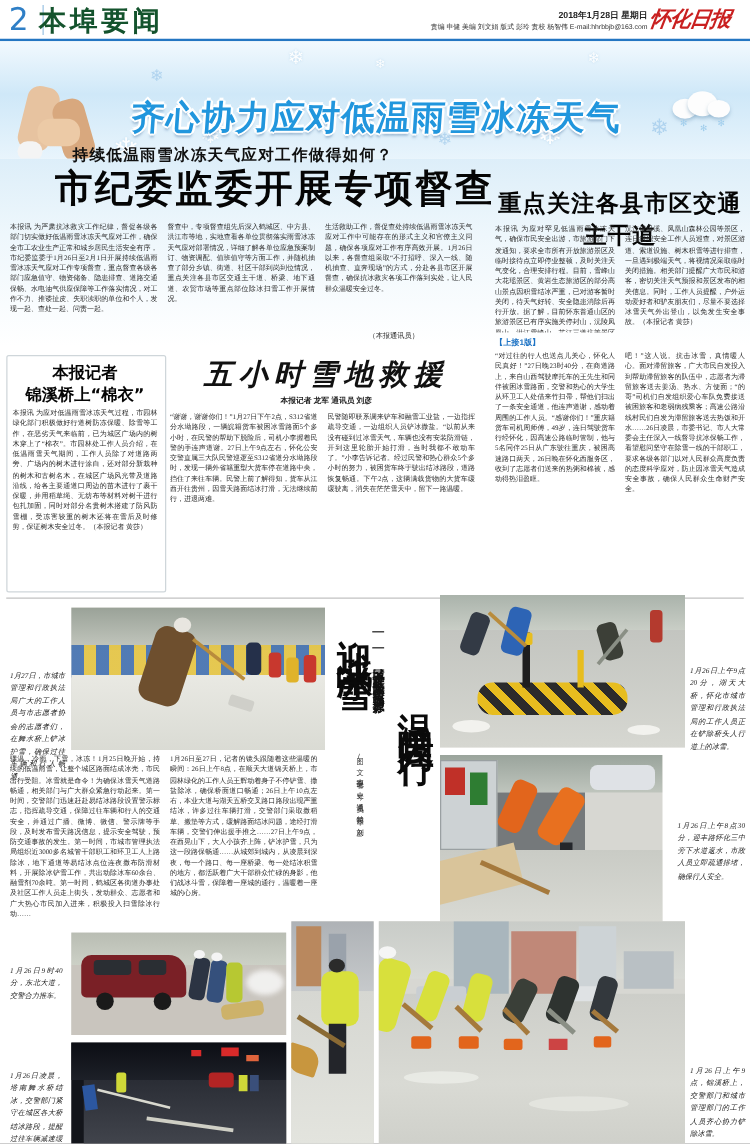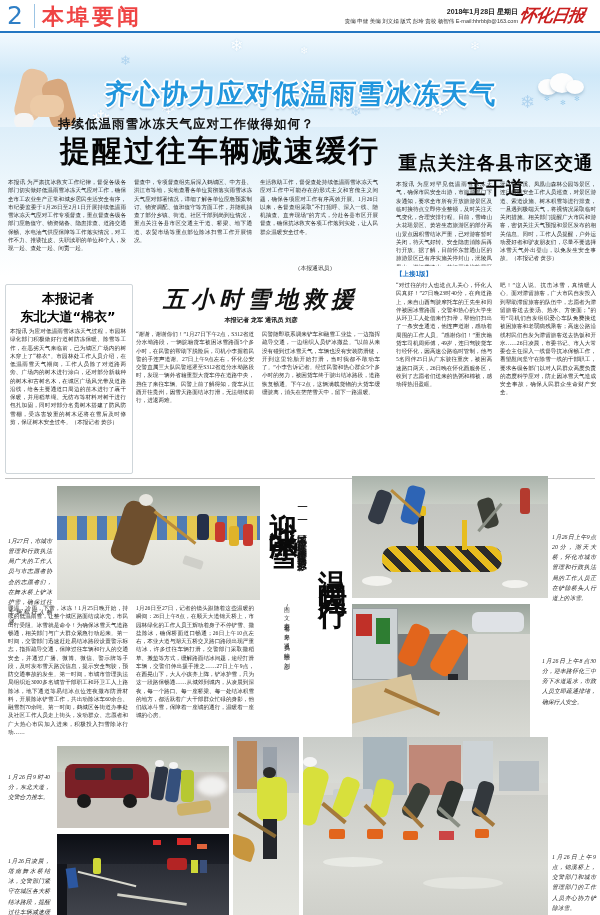--- a/index.html
+++ b/index.html
@@ -2,21 +2,21 @@
 <html><head>
 <meta charset="utf-8">
 <style>
   html,body{margin:0;padding:0;background:#888;}
   #page{position:relative;width:600px;height:915px;background:#ffffff;overflow:hidden;
         font-family:"Liberation Sans",sans-serif;}
   
   #hdr{position:absolute;left:0;top:0;width:600px;height:31px;background:#fff;}
   #pagenum{position:absolute;left:7px;top:1px;font-size:25px;color:#2f7fc6;font-family:"DejaVu Sans",sans-serif;}
   #hdr-div{position:absolute;left:34px;top:4px;width:1px;height:24px;background:#9cc4e4;}
-  #section-title{position:absolute;left:42px;top:2px;font-size:22px;font-weight:bold;color:#ef4444;letter-spacing:3px;}
+  #section-title{position:absolute;left:31px;top:2px;font-size:22px;font-weight:bold;color:#14532d;letter-spacing:3px;}
   #hdr-date{position:absolute;right:82px;top:7px;font-size:7px;font-weight:bold;color:#222;}
   #hdr-credits{position:absolute;right:82px;top:18px;font-size:5.5px;color:#333;white-space:nowrap;}
   #masthead{position:absolute;right:2px;top:4px;width:78px;font-size:17px;font-weight:bold;font-style:italic;
             color:#c92020;transform:skewX(-8deg);letter-spacing:-1px;font-family:"DejaVu Serif",serif;}
   #hdr-rule{position:absolute;left:0;top:31px;width:600px;height:2px;background:#2476c2;}
   
   #banner{position:absolute;left:0;top:33px;width:600px;height:94px;
           background:linear-gradient(180deg,#f2f9fe 0%,#cfe8f8 45%,#e8f4fc 100%);overflow:hidden;}
   #bg-fade{position:absolute;left:0;top:127px;width:600px;height:150px;
            background:linear-gradient(180deg,#ddeef9 0%,#eef7fc 40%,#ffffff 100%);}
@@ -105,35 +105,35 @@
       <div class="puff" style="left:16px;top:2px;width:24px;height:20px;"></div>
       <div class="puff" style="left:32px;top:9px;width:18px;height:14px;"></div>
       <span class="snowdot" style="left:10px;top:24px">✻</span>
       <span class="snowdot" style="left:26px;top:28px">✻</span>
       <span class="snowdot" style="left:40px;top:24px">✻</span>
     </div>
   </div>
   <div id="bg-fade"></div>
 
   <div id="kicker">持续低温雨雪冰冻天气应对工作做得如何？</div>
-  <div id="headline1">提醒过往车辆减速缓行</div>
+  <div id="headline1">市纪委监委开展专项督查</div>
   <div class="col tiny" style="left:8px;top:178px;width:118px;height:100px">本报讯 为严肃抗冰救灾工作纪律，督促各级各部门切实做好低温雨雪冰冻天气应对工作，确保全市工农业生产正常和城乡居民生活安全有序，市纪委监委于1月26日至2月1日开展持续低温雨雪冰冻天气应对工作专项督查，重点督查各级各部门应急值守、物资储备、隐患排查、道路交通保畅、水电油气供应保障等工作落实情况，对工作不力、推诿扯皮、失职渎职的单位和个人，发现一起、查处一起、问责一起。</div>
   <div class="col tiny" style="left:134px;top:178px;width:118px;height:100px">督查中，专项督查组先后深入鹤城区、中方县、洪江市等地，实地查看各单位贯彻落实雨雪冰冻天气应对部署情况，详细了解各单位应急预案制订、物资调配、值班值守等方面工作，并随机抽查了部分乡镇、街道、社区干部到岗到位情况，重点关注各县市区交通主干道、桥梁、地下通道、农贸市场等重点部位除冰扫雪工作开展情况。</div>
   <div class="col tiny" style="left:260px;top:178px;width:118px;height:86px">生活救助工作，督促查处持续低温雨雪冰冻天气应对工作中可能存在的形式主义和官僚主义问题，确保各项应对工作有序高效开展。1月26日以来，各督查组采取“不打招呼、深入一线、随机抽查、直奔现场”的方式，分赴各县市区开展督查，确保抗冰救灾各项工作落到实处，让人民群众温暖安全过冬。</div>
   <div class="signoff" style="left:260px;top:264px;width:110px;text-align:center">（本报通讯员）</div>
 
   <div id="headline2">重点关注各县市区交通主干道</div>
   <div class="col tiny" style="left:396px;top:180px;width:96px;height:86px">本报讯 为应对罕见低温雨雪冰冻天气，确保市民安全出游，市旅游部门下发通知，要求全市所有开放旅游景区及临时接待点立即停业整顿，及时关注天气变化，合理安排行程。目前，雪峰山大花瑶景区、黄岩生态旅游区的部分高山景点因积雪结冰严重，已对游客暂时关闭，待天气好转、安全隐患消除后再行开放。据了解，目前怀东普通山区的旅游景区已有序实施关停封山，沅陵凤凰山、洪江雪峰山、芷江三道坑等景区均已闭园。</div>
   <div class="col tiny" style="left:500px;top:180px;width:96px;height:86px">沅江借母溪、凤凰山森林公园等景区，连日组织安全工作人员巡查，对景区游道、索道设施、树木积雪等进行排查，一旦遇到极端天气，将视情况采取临时关闭措施。相关部门提醒广大市民和游客，密切关注天气预报和景区发布的相关信息。同时，工作人员提醒，户外运动爱好者和驴友朋友们，尽量不要选择冰雪天气外出登山，以免发生安全事故。（本报记者 黄莎）</div>
   <div id="cont-marker">【上接1版】</div>
 
   <div id="trees-box"></div>
   <div id="trees-h">
     <div>本报记者</div>
-    <div>东北大道“棉衣”</div>
+    <div>锦溪桥上“棉衣”</div>
   </div>
   <div class="col tiny" style="left:10px;top:327px;width:116px;height:142px">本报讯 为应对低温雨雪冰冻天气过程，市园林绿化部门积极做好行道树防冻保暖、除雪等工作，在恶劣天气来临前，已为城区广场内的树木穿上了“棉衣”。市园林处工作人员介绍，在低温雨雪天气期间，工作人员除了对道路两旁、广场内的树木进行涂白，还对部分新栽种的树木和古树名木，在城区广场风光带及道路沿线，给各主要通道口周边的苗木进行了裹干保暖，并用稻草绳、无纺布等材料对树干进行包扎加固，同时对部分名贵树木搭建了防风防雪棚，受冻害较重的树木还将在雪后及时修剪，保证树木安全过冬。（本报记者 黄莎）</div>
 
   <div id="rescue-h">五小时雪地救援</div>
   <div id="rescue-by">本报记者 龙军 通讯员 刘彦</div>
   <div class="col tiny" style="left:136px;top:330px;width:118px;height:140px">“谢谢，谢谢你们！”1月27日下午2点，S312省道分水坳路段，一辆皖籍货车被困冰雪路面5个多小时，在民警的帮助下脱险后，司机小李握着民警的手连声道谢。27日上午9点左右，怀化公安交警直属三大队民警巡逻至S312省道分水坳路段时，发现一辆外省籍重型大货车停在道路中央，挡住了来往车辆。民警上前了解得知，货车从江西开往贵州，因雪天路面结冰打滑，无法继续前行，进退两难。</div>
   <div class="col tiny" style="left:262px;top:330px;width:118px;height:140px">民警随即联系调来铲车和融雪工业盐，一边指挥疏导交通，一边组织人员铲冰撒盐。“以前从来没有碰到过冰雪天气，车辆也没有安装防滑链，开到这里轮胎开始打滑，当时我都不敢动车了。”小李告诉记者。经过民警和热心群众5个多小时的努力，被困货车终于驶出结冰路段，道路恢复畅通。下午2点，这辆满载货物的大货车缓缓驶离，消失在茫茫雪天中，留下一路温暖。</div>
 
   <div class="col tiny" style="left:396px;top:281px;width:96px;height:190px">“对过往的行人也送点儿关心，怀化人民真好！”27日晚23时40分，在商道路上，来自山西驾驶摩托车的王先生和同伴被困冰雪路面，交警和热心的大学生从环卫工人处借来竹扫帚，帮他们扫出了一条安全通道，他连声道谢，感动着周围的工作人员。“感谢你们！”重庆籍货车司机周师傅，49岁，连日驾驶货车行经怀化，因高速公路临时管制，他与5名同伴25日从广东驶往重庆，被困高速路口两天，26日晚在怀化西服务区，收到了志愿者们送来的热粥和棉被，感动得热泪盈眶。</div>
   <div class="col tiny" style="left:500px;top:281px;width:96px;height:190px">吧！”这人说。抗击冰雪，真情暖人心。面对滞留旅客，广大市民自发投入到帮助滞留旅客的队伍中，志愿者为滞留旅客送去姜汤、热水、方便面；“的哥”司机们自发组织爱心车队免费接送被困旅客和老弱病残乘客；高速公路沿线村民们自发为滞留旅客送去热饭和开水……26日凌晨，市委书记、市人大常委会主任深入一线督导抗冰保畅工作，看望慰问坚守在除雪一线的干部职工，要求各级各部门以对人民群众高度负责的态度科学应对，防止因冰雪天气造成安全事故，确保人民群众生命财产安全。</div>

